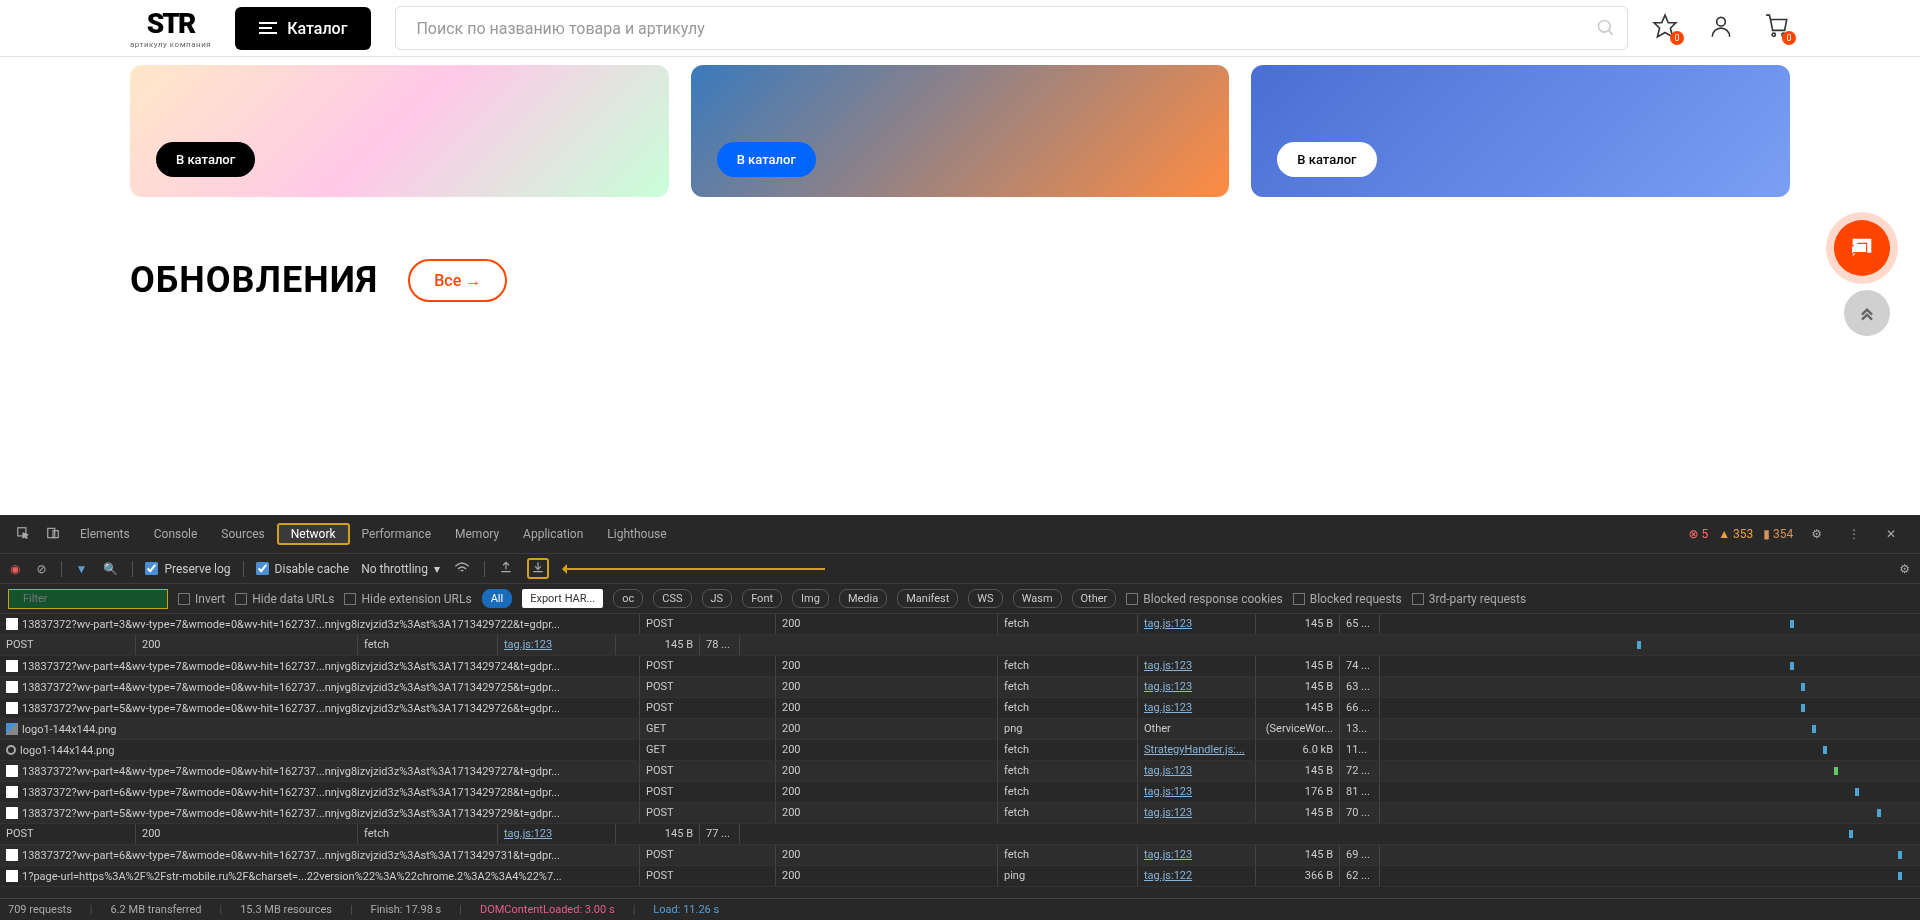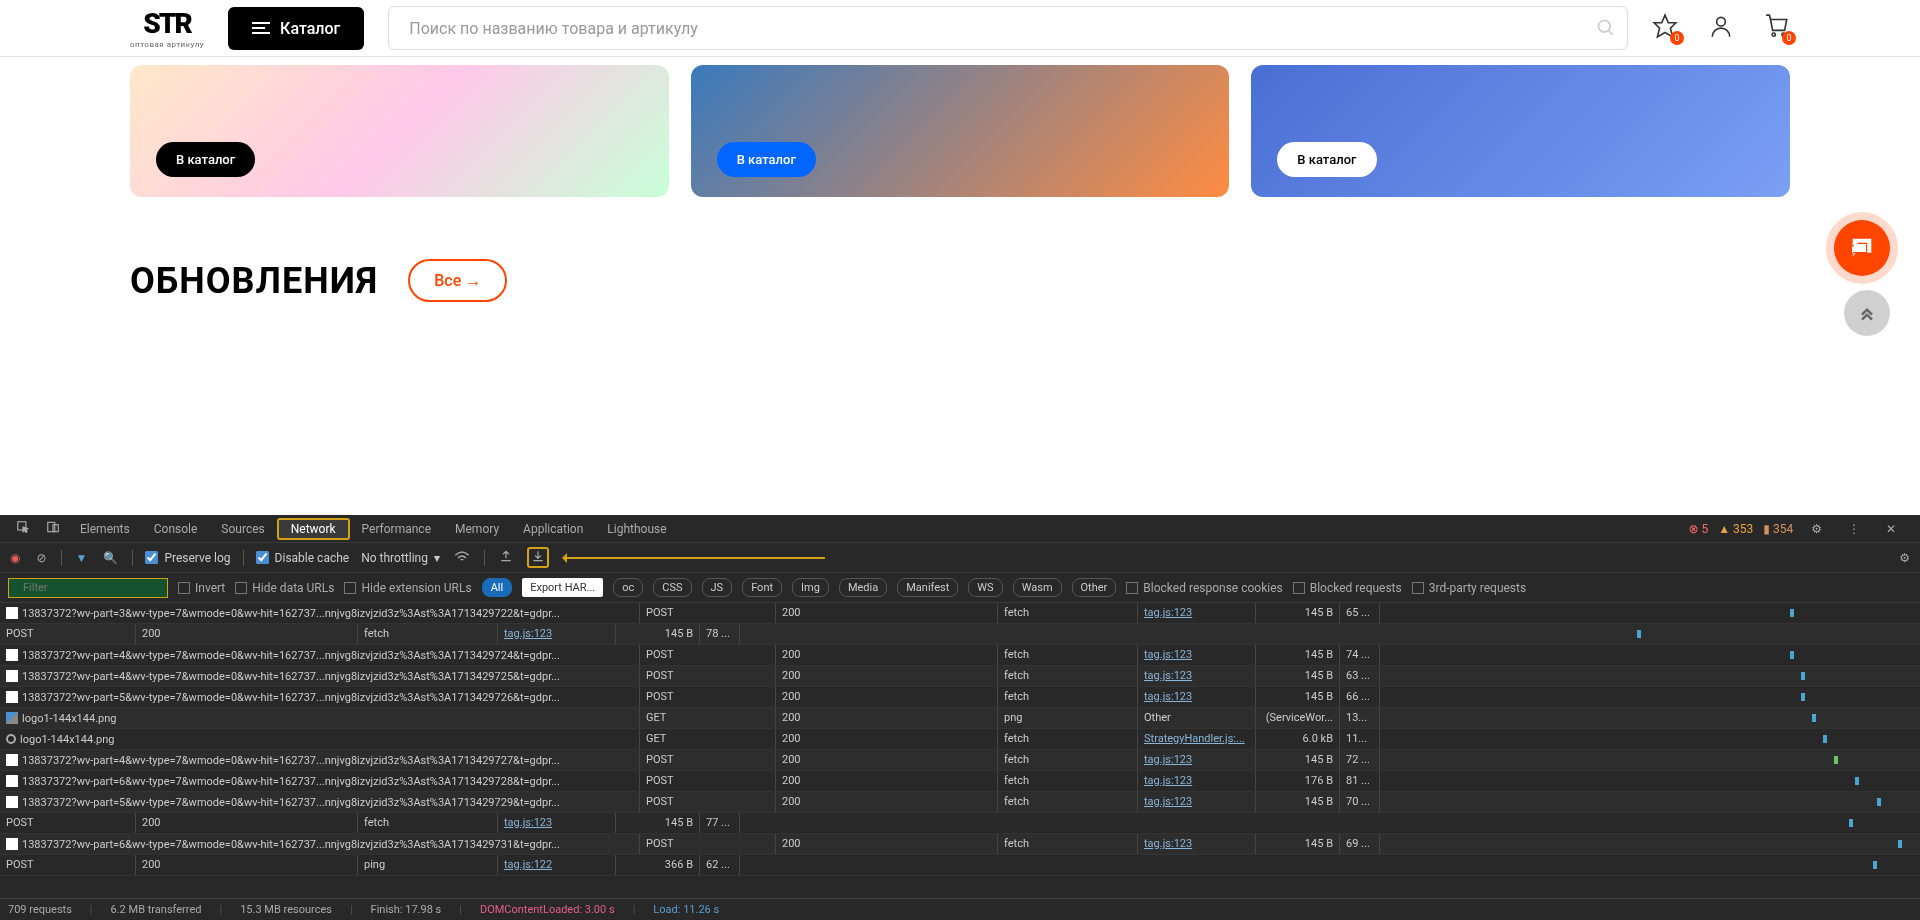--- a/index.html
+++ b/index.html
@@ -23,28 +23,28 @@
 .badge{position:absolute;bottom:-2px;right:-6px;background:#ff4500;color:#fff;font-size:9px;border-radius:50%;width:14px;height:14px;display:flex;align-items:center;justify-content:center}
 .banners{display:flex;gap:22px;padding:0 130px;margin-top:8px}
 .banner{flex:1;height:132px;border-radius:12px;position:relative;overflow:hidden}
 .banner1{background:linear-gradient(135deg,#ffe8c8 0%,#ffc8e8 50%,#c8ffd8 100%)}
 .banner2{background:linear-gradient(135deg,#3a7abd 0%,#ff8c42 100%)}
 .banner3{background:linear-gradient(135deg,#4a6fd4 0%,#7a9ff4 100%)}
 .banner-btn{position:absolute;left:26px;bottom:20px;padding:10px 20px;border-radius:20px;font-size:13px;font-weight:500;border:none;cursor:pointer}
 .banner-btn-dark{background:#000;color:#fff}
 .banner-btn-blue{background:#0066ff;color:#fff}
 .banner-btn-white{background:#fff;color:#000}
-.section-header{display:flex;align-items:center;gap:30px;padding:0 130px;margin-top:62px}
+.section-header{display:flex;gap:30px;padding:0 130px;margin-top:62px}
 .section-title{font-size:36px;font-weight:700;color:#000;letter-spacing:1px}
 .all-btn{border:2px solid #ff4500;color:#ff4500;background:#fff;padding:10px 24px;border-radius:24px;font-size:16px;font-weight:500;cursor:pointer}
 .chat-fab{position:absolute;right:30px;top:220px;width:56px;height:56px;background:#ff4500;border-radius:50%;display:flex;align-items:center;justify-content:center;cursor:pointer;box-shadow:0 0 0 8px rgba(255,69,0,0.2)}
 .scroll-fab{position:absolute;right:30px;top:290px;width:46px;height:46px;background:#d0d0d0;border-radius:50%;display:flex;align-items:center;justify-content:center;cursor:pointer}
 
 .devtools{position:absolute;bottom:0;left:0;right:0;height:405px;background:#282828;color:#ccc;font-size:12px;font-family:"Segoe UI",Arial,sans-serif;display:flex;flex-direction:column}
-.dt-tabs{height:28px;background:#282828;border-bottom:1px solid #3a3a3a;display:flex;align-items:center;padding:0 8px;gap:0}
+.dt-tabs{height:39px;background:#282828;border-bottom:1px solid #3a3a3a;display:flex;align-items:center;padding:0 8px;gap:0}
 .dt-tab-icon{padding:0 8px;cursor:pointer;color:#aaa}
 .dt-tab{padding:0 12px;height:28px;display:flex;align-items:center;cursor:pointer;color:#aaa}
 .dt-tab.active{background:#3a3a3a;border:2px solid #d4a017;border-radius:3px;color:#fff;height:22px}
 .dt-tabs-right{margin-left:auto;display:flex;align-items:center;gap:10px;padding-right:8px}
 .dt-err{color:#ff6b6b}
 .dt-warn{color:#e6a23c}
 .dt-info{color:#d4935c}
 .dt-toolbar{height:30px;background:#282828;border-bottom:1px solid #3a3a3a;display:flex;align-items:center;padding:0 8px;gap:12px}
 .dt-toolbar .tb-icon{cursor:pointer;color:#aaa;padding:0 2px}
 .dt-toolbar .tb-sep{width:1px;height:16px;background:#555}
@@ -96,21 +96,21 @@
 .wf-bar.at-96{left:96%}
 .dt-footer{height:22px;background:#282828;border-top:1px solid #444;display:flex;align-items:center;padding:0 8px;gap:18px;font-size:11px;color:#aaa}
 .dt-footer .sep{color:#555}
 </style>
 </head>
 <body>
 
 <div class="topbar">
   <div class="logo">
     <span class="logo-main">STR</span>
-    <span class="logo-sub">оптовая артикулу</span>
+    <span class="logo-sub">артикулу компания</span>
   </div>
   <button class="catalog-btn">
     <span class="hamburger">
         <span></span>
       </span>
     <span>Каталог</span>
   </button>
   <div class="search-wrap">
     <input class="search-input" placeholder="Поиск по названию товара и артикулу" style="">
     <svg class="search-icon" viewBox="0 0 24 24" fill="none" stroke="currentColor" stroke-width="2">
@@ -439,20 +439,24 @@
         <div class="col-status">200</div>
         <div class="col-type">fetch</div>
         <div class="col-initiator"><span class="initiator-link">tag.js:123</span></div>
         <div class="col-size">145 B</div>
         <div class="col-time">69 ...</div>
         <div class="col-waterfall">
           <span class="wf-bar at-96" style="width:4px"></span>
         </div>
       </div>
       <div class="dt-row">
+        <div class="col-name">
+          <span class="file-ico doc"></span>
+          <span>1?page-url=https%3A%2F%2Fstr-mobile.ru%2F&amp;charset=...22version%22%3A%22chrome.2%3A2%3A4%22%7...</span>
+        </div>
         <div class="col-method">POST</div>
         <div class="col-status">200</div>
         <div class="col-type">ping</div>
         <div class="col-initiator"><span class="initiator-link">tag.js:122</span></div>
         <div class="col-size">366 B</div>
         <div class="col-time">62 ...</div>
         <div class="col-waterfall">
           <span class="wf-bar at-96" style="width:4px"></span>
         </div>
       </div>

